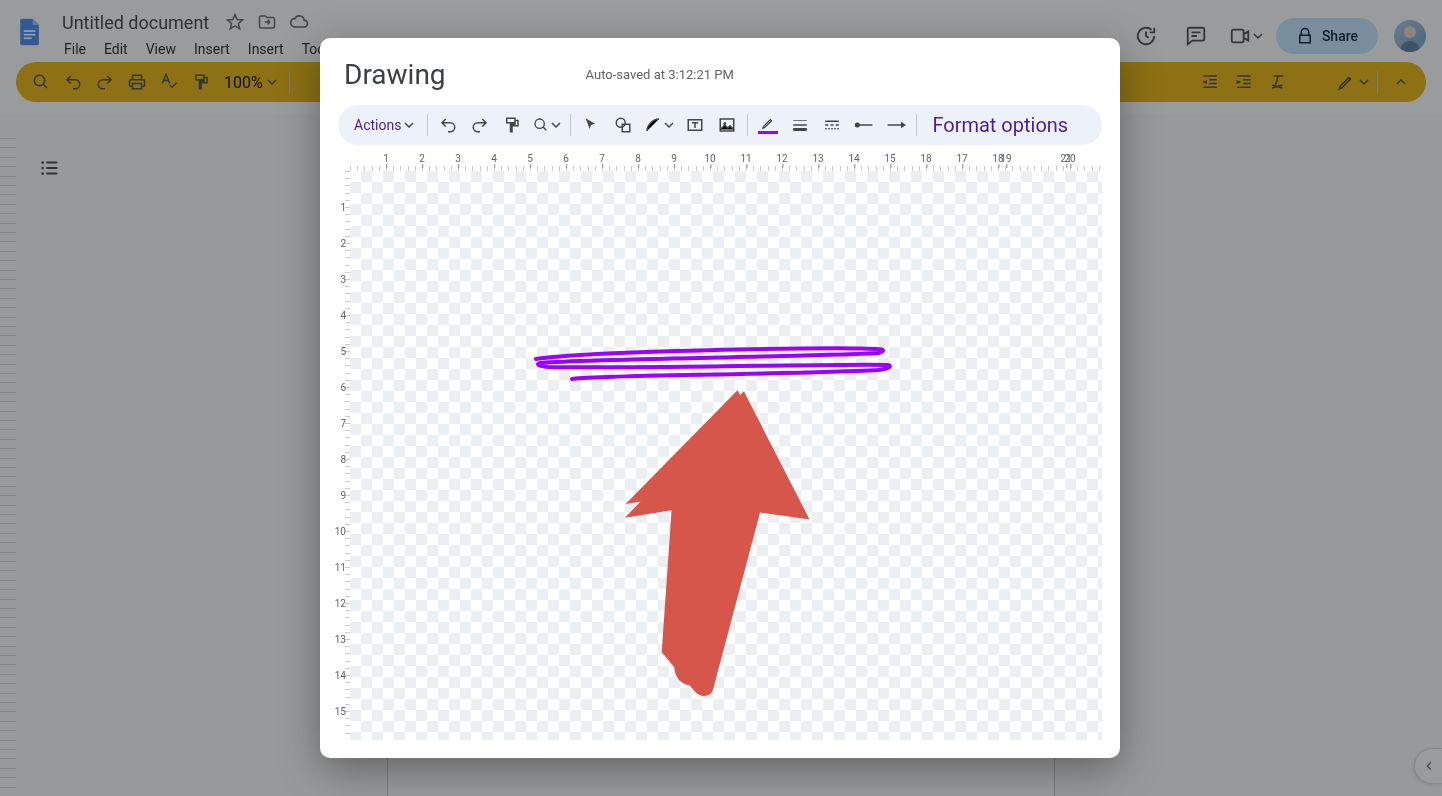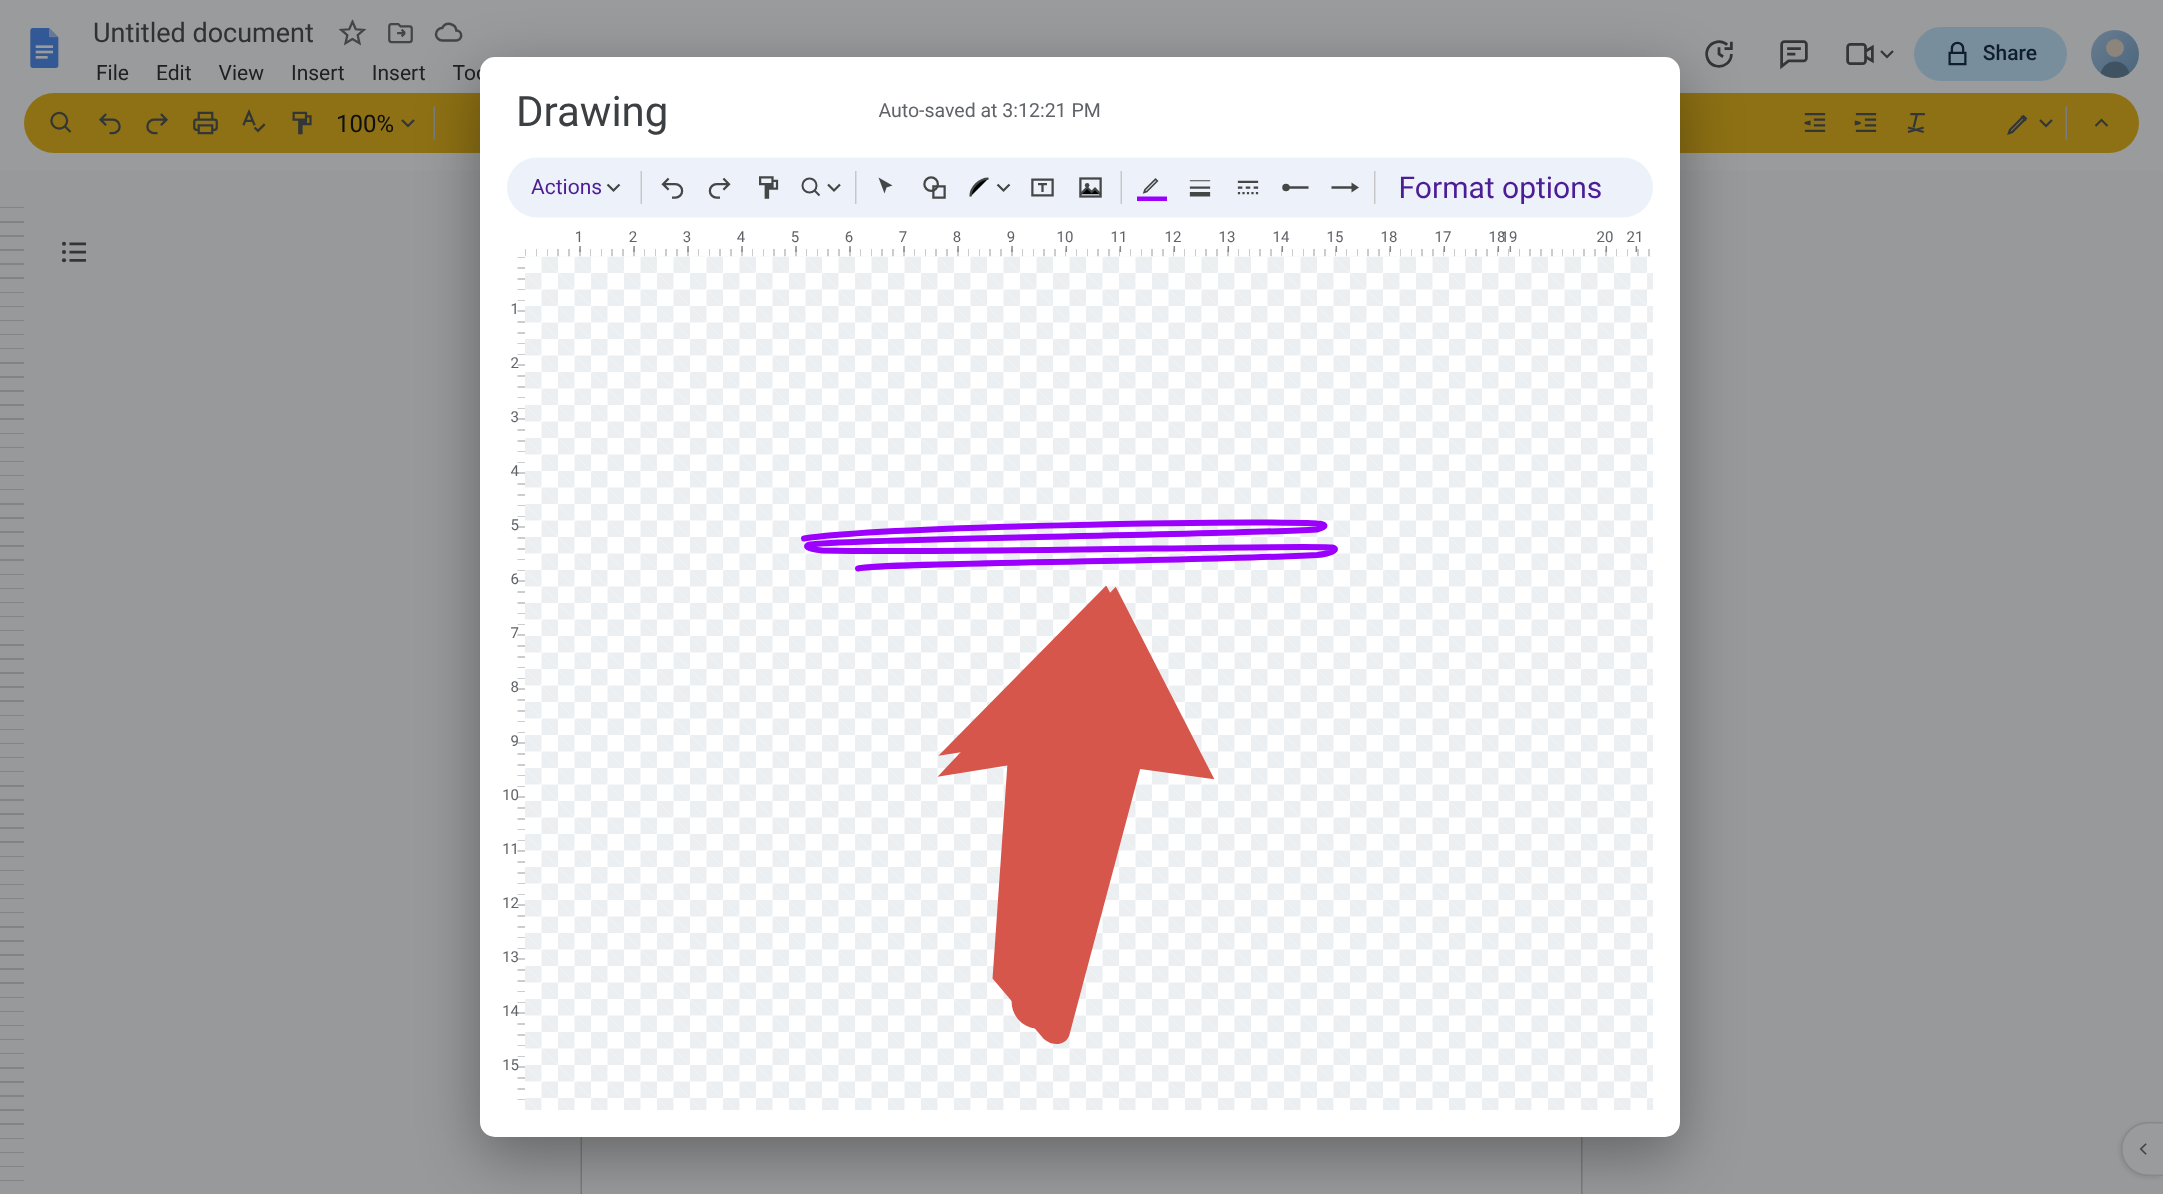--- a/index.html
+++ b/index.html
@@ -373,21 +373,21 @@
           <div class="tick" style="left: 396px;">11</div>
           <div class="tick" style="left: 432px;">12</div>
           <div class="tick" style="left: 468px;">13</div>
           <div class="tick" style="left: 504px;">14</div>
           <div class="tick" style="left: 540px;">15</div>
           <div class="tick" style="left: 576px;">18</div>
           <div class="tick" style="left: 612px;">17</div>
           <div class="tick" style="left: 648px;">18</div>
           <div class="tick" style="left: 656px;">19</div>
           <div class="tick" style="left: 720px;">20</div>
-          <div class="tick" style="left: 740px;">21</div>
+          <div class="tick" style="left: 716px;">21</div>
         </div>
       <div class="ruler-l" id="rv">
           <div class="minors"></div>
           <div class="tick" style="top: 36px;">1</div>
           <div class="tick" style="top: 72px;">2</div>
           <div class="tick" style="top: 108px;">3</div>
           <div class="tick" style="top: 144px;">4</div>
           <div class="tick" style="top: 180px;">5</div>
           <div class="tick" style="top: 216px;">6</div>
           <div class="tick" style="top: 252px;">7</div>

